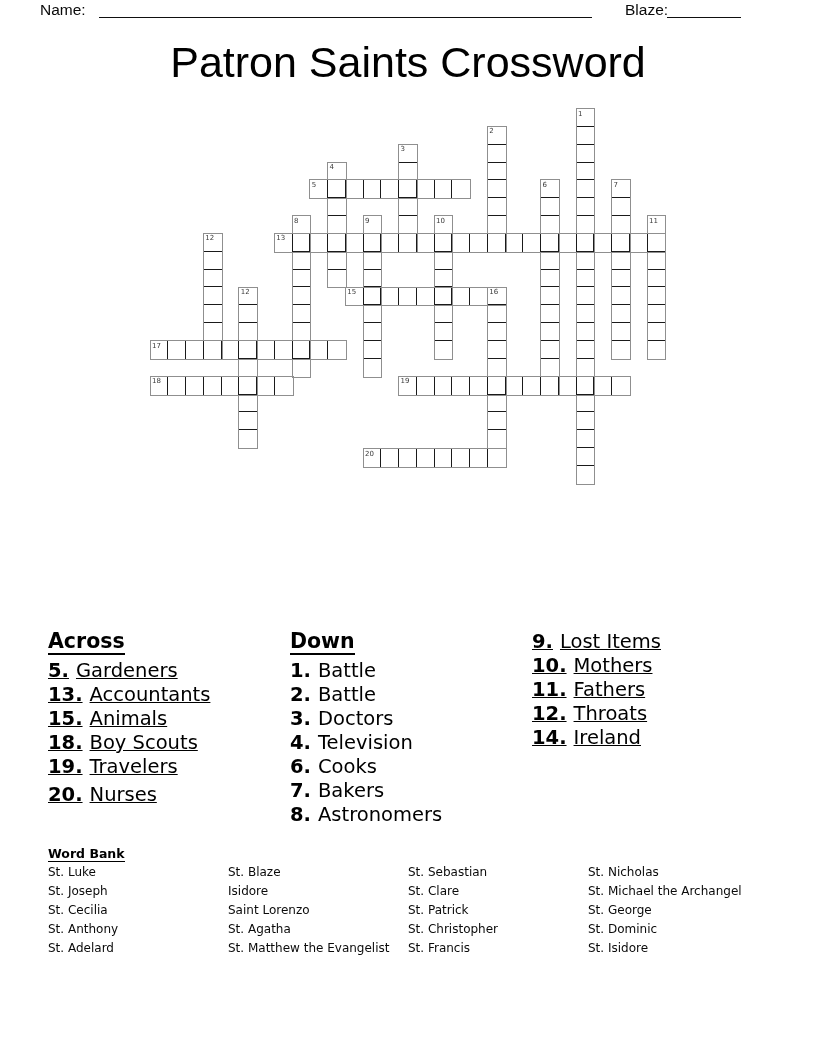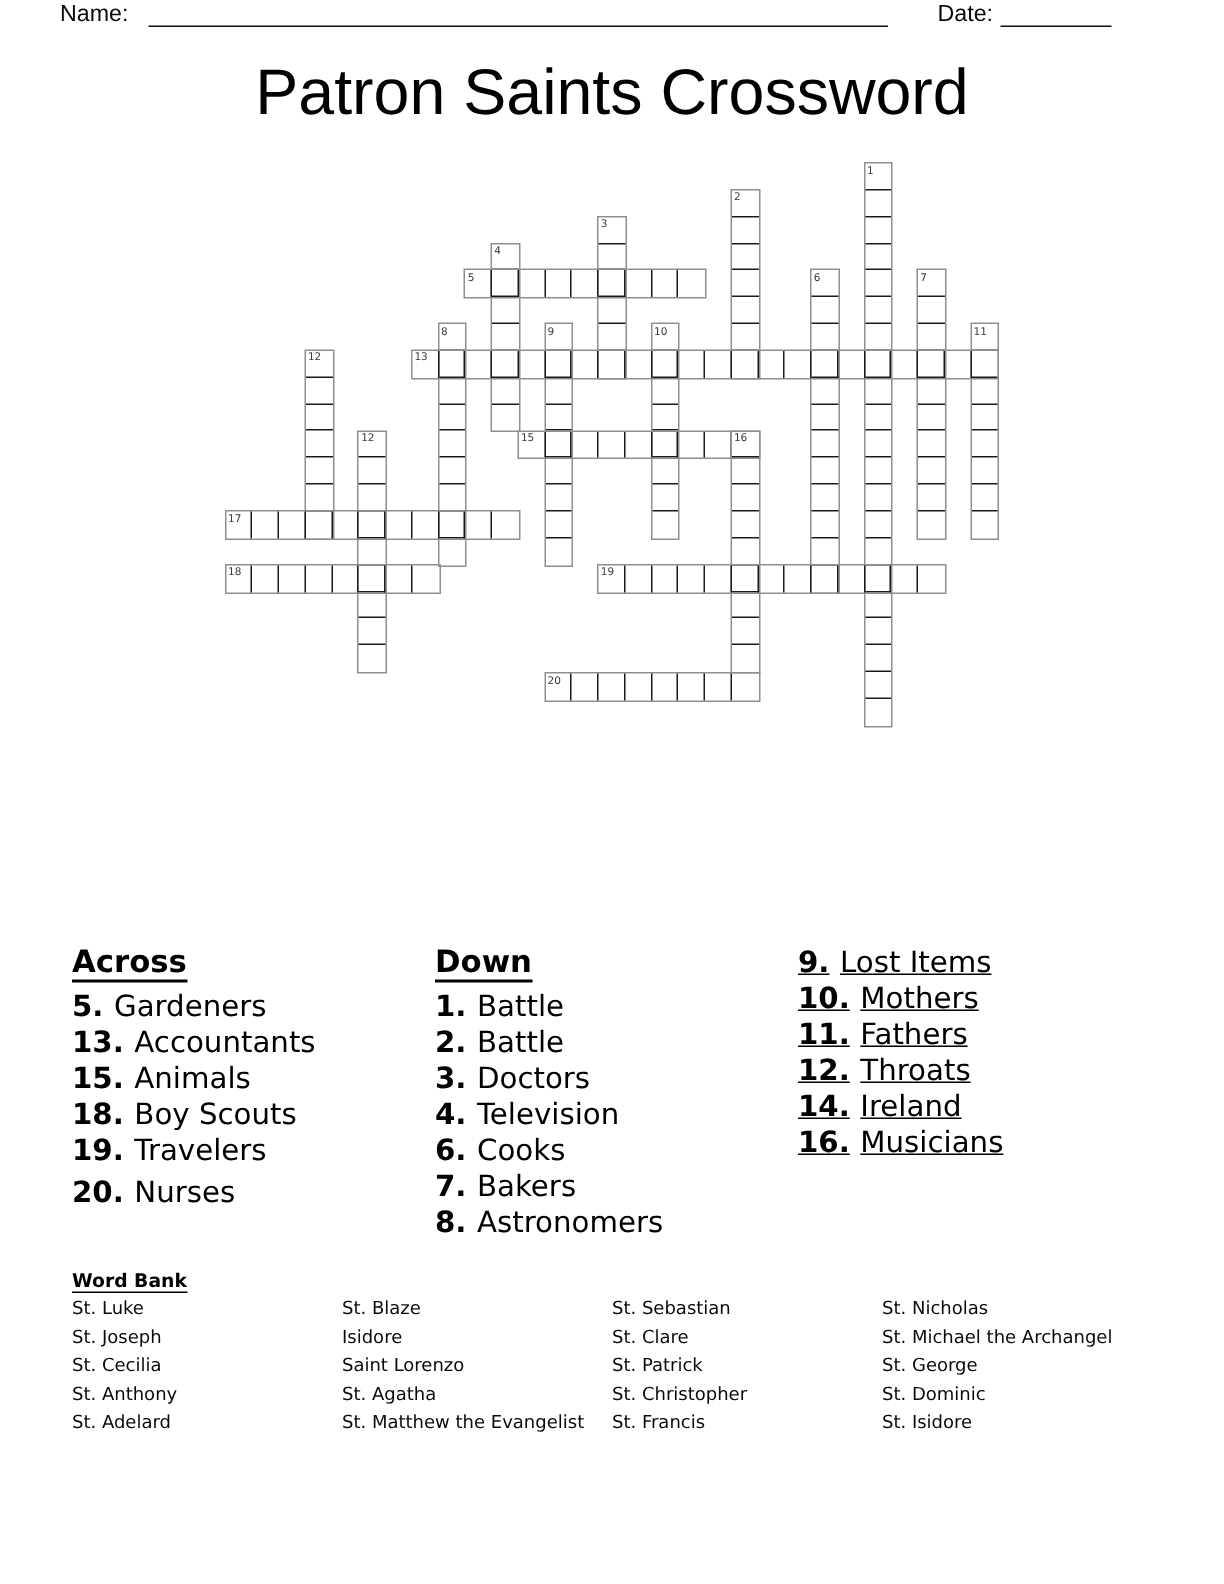--- a/index.html
+++ b/index.html
@@ -26,21 +26,21 @@
   .run.down   { flex-direction: column; }
   .cell { box-sizing: border-box; position: relative; background: transparent; }
   .run.across .cell { border-right: 1.4px solid #1a1a1a; }
   .run.across .cell:last-child { border-right: none; }
   .run.down .cell { border-bottom: 1.4px solid #1a1a1a; }
   .run.down .cell:last-child { border-bottom: none; }
   .cellnum { position: absolute; top: 0.5px; left: 1.5px; font-size: 7px; line-height: 8px; color: #3a3a3a; }
 
   
   .clue-col { position: absolute; width: 242px; }
-  #col-across { left: 48px;  top: 629px; }
+  #col-across { left: 48px;  top: 629px; text-decoration: underline; }
   #col-down   { left: 290px; top: 629px; }
   #col-down2  { left: 532px; top: 630px; text-decoration: underline; }
   .clue-heading { display: inline-block; font-size: 20.5px; font-weight: bold; line-height: 24px;
                   border-bottom: 2px solid #000; margin-bottom: 4px; }
   .clue { font-size: 19.5px; line-height: 24px; white-space: nowrap; }
   .clue-num { font-weight: bold; margin-right: 7px; }
   #across-items .clue:nth-child(6) { margin-top: 4px; }
   #across-items .clue:nth-child(7) { margin-top: 1px; }
 
   
@@ -52,21 +52,21 @@
   #bank-col-1 { left: 180px; width: 200px; }
   #bank-col-2 { left: 360px; }
   #bank-col-3 { left: 540px; width: 210px; }
   .bank-item { font-size: 12px; line-height: 18.9px; white-space: nowrap; color: #0a0a0a; }
 </style>
 </head>
 <body>
 
 <span id="name-label" class="hdr-label">Name:</span>
 <div id="name-line" class="write-line"></div>
-<span id="date-label" class="hdr-label">Date:</span>
+<span id="date-label" class="hdr-label">Blaze:</span>
 <div id="date-line" class="write-line"></div>
 
 <div id="title">Patron Saints Crossword</div>
 
 <div id="grid">
     <div class="run down" style="left: 575.5px; top: 108px;">
       <div class="cell" style="width: 17.75px; height: 17.85px;">
         <span class="cellnum">1</span>
       </div>
       <div class="cell" style="width: 17.75px; height: 17.85px;"></div>
@@ -374,21 +374,20 @@
     </div>
 </div>
 
 <div id="col-down2" class="clue-col">
   <div id="down2-items">
       <div class="clue"><span class="clue-num">9.</span><span class="clue-text">Lost Items</span></div>
       <div class="clue"><span class="clue-num">10.</span><span class="clue-text">Mothers</span></div>
       <div class="clue"><span class="clue-num">11.</span><span class="clue-text">Fathers</span></div>
       <div class="clue"><span class="clue-num">12.</span><span class="clue-text">Throats</span></div>
       <div class="clue"><span class="clue-num">14.</span><span class="clue-text">Ireland</span></div>
-      <div class="clue"><span class="clue-num">16.</span><span class="clue-text">Musicians</span></div>
     </div>
 </div>
 
 <div id="wordbank">
   <div id="wordbank-heading">Word Bank</div>
   <div id="bank-col-0" class="bank-col">
       <div class="bank-item">St. Luke</div>
       <div class="bank-item">St. Joseph</div>
       <div class="bank-item">St. Cecilia</div>
       <div class="bank-item">St. Anthony</div>

